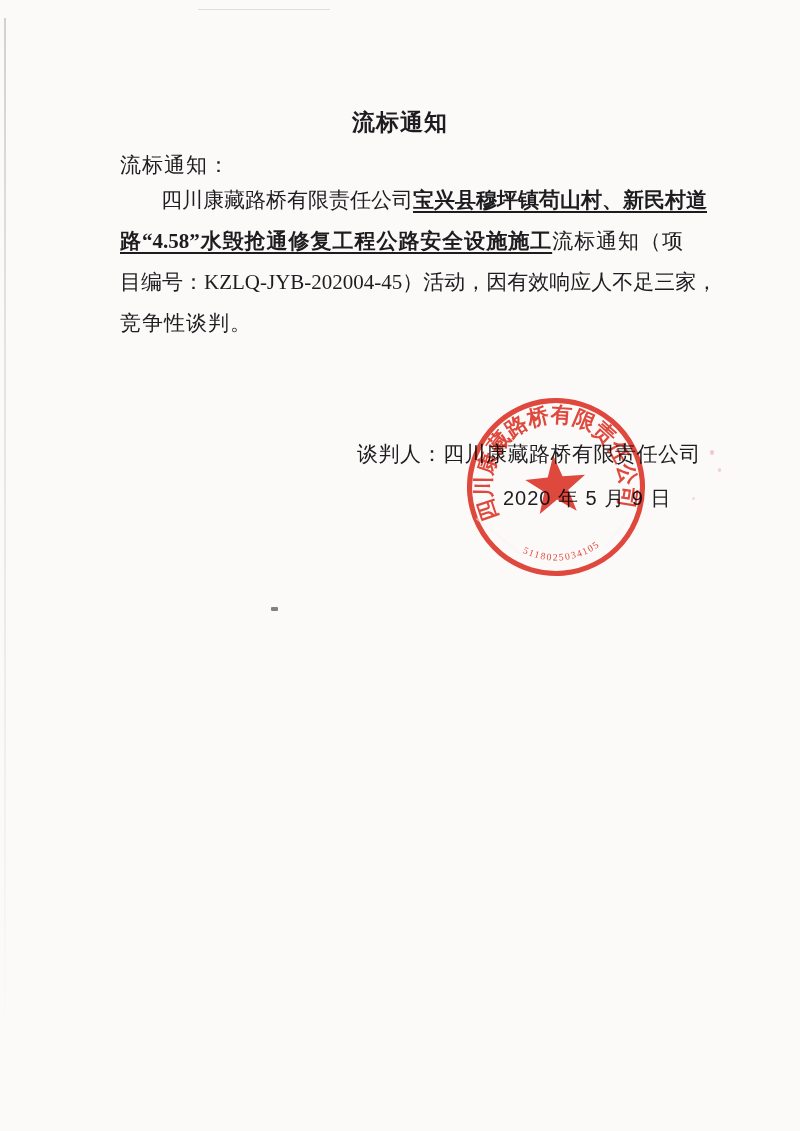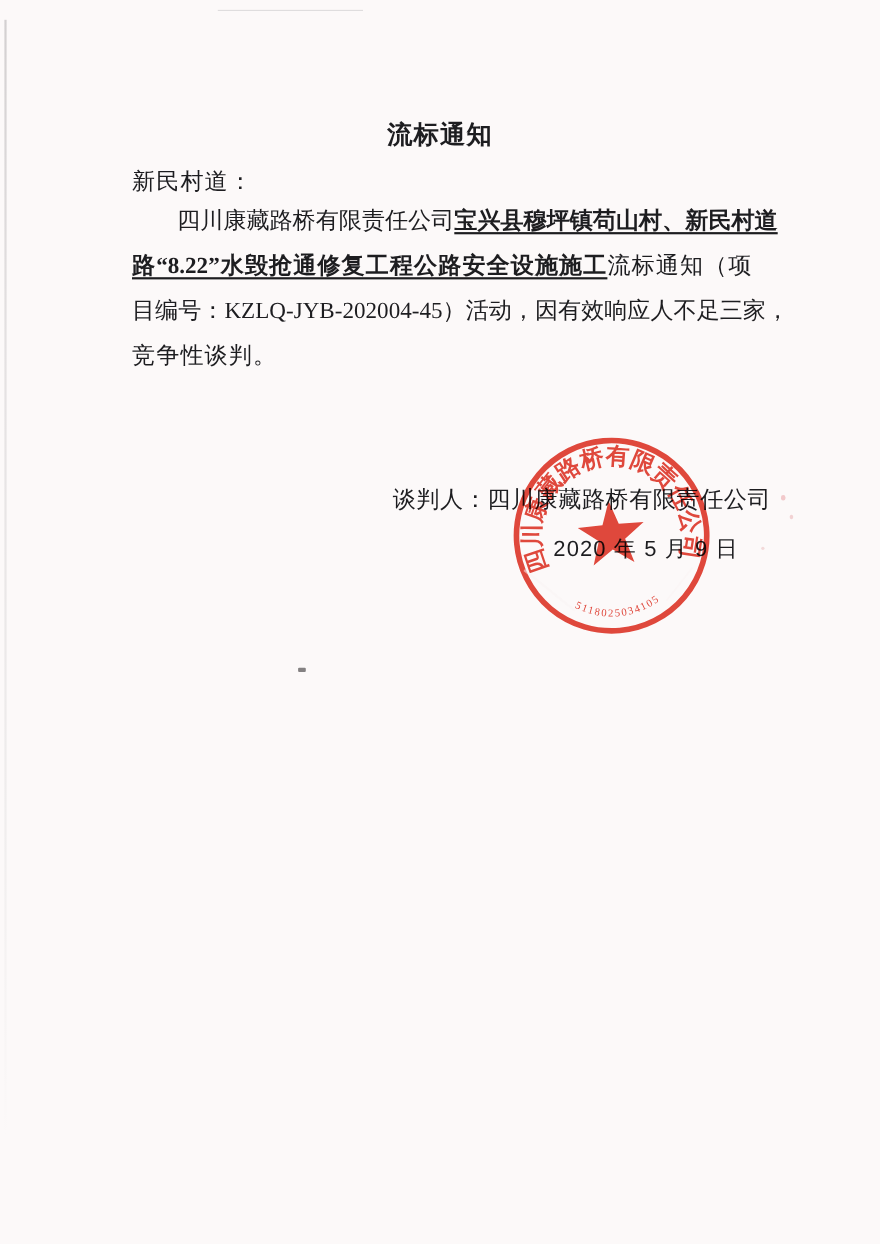--- a/index.html
+++ b/index.html
@@ -78,25 +78,25 @@
 </head>
 <body>
 
 <div class="page">
 
   <div class="scan-edge-left"></div>
   <div class="scan-edge-top"></div>
 
   <div class="doc-title">流标通知</div>
 
-  <div class="salutation">新民村道：</div>
+  <div class="salutation">流标通知：</div>
 
   <div class="pline l1"><span class="indent"></span><span>四川康藏路桥有限责任公司</span><span class="bu">宝兴县穆坪镇苟山村、新民村道</span></div>
 
-  <div class="pline l2"><span class="bu">路“8.22”水毁抢通修复工程公路安全设施施工</span><span>流标通知（项</span></div>
+  <div class="pline l2"><span class="bu">路“4.58”水毁抢通修复工程公路安全设施施工</span><span>流标通知（项</span></div>
 
   <div class="pline l3">目编号：KZLQ-JYB-202004-45）活动，因有效响应人不足三家，</div>
 
   <div class="pline l4">竞争性谈判。</div>
 
   <div class="negotiator-line">谈判人：四川康藏路桥有限责任公司</div>
 
   <div class="date-line">2020 年 5 月 9 日</div>
 
   <svg class="seal" viewBox="0 0 200 200" xmlns="http://www.w3.org/2000/svg">

